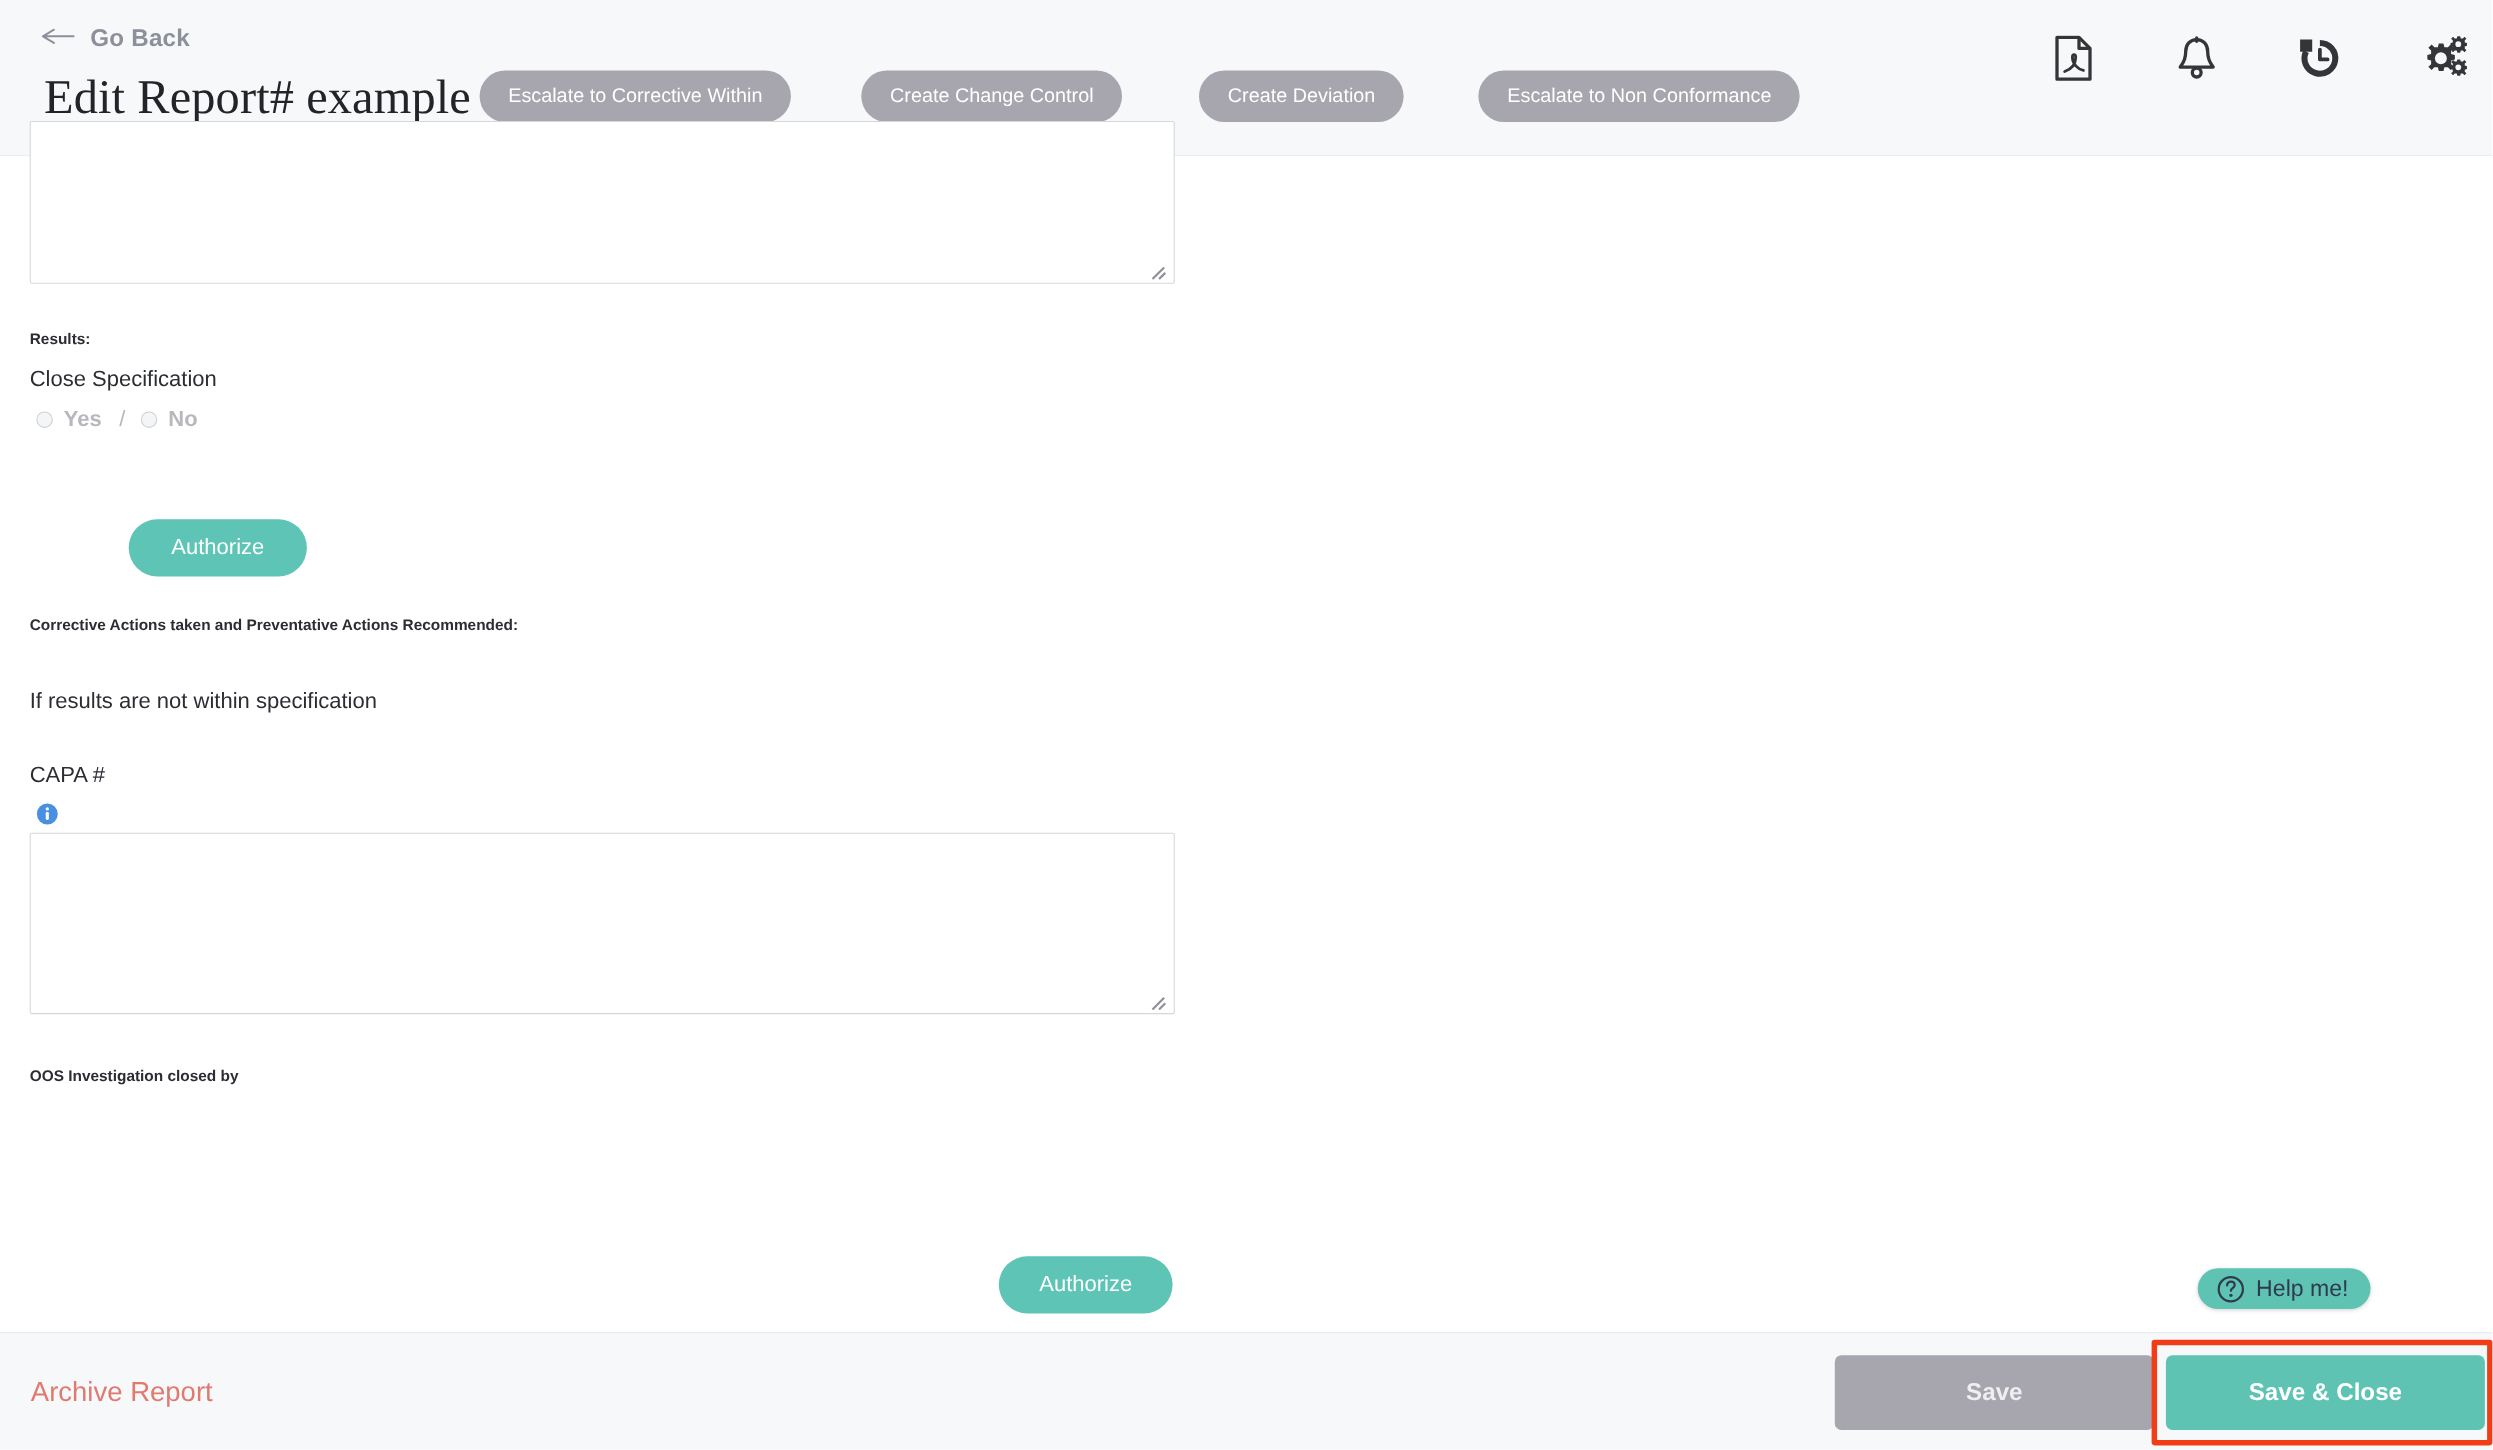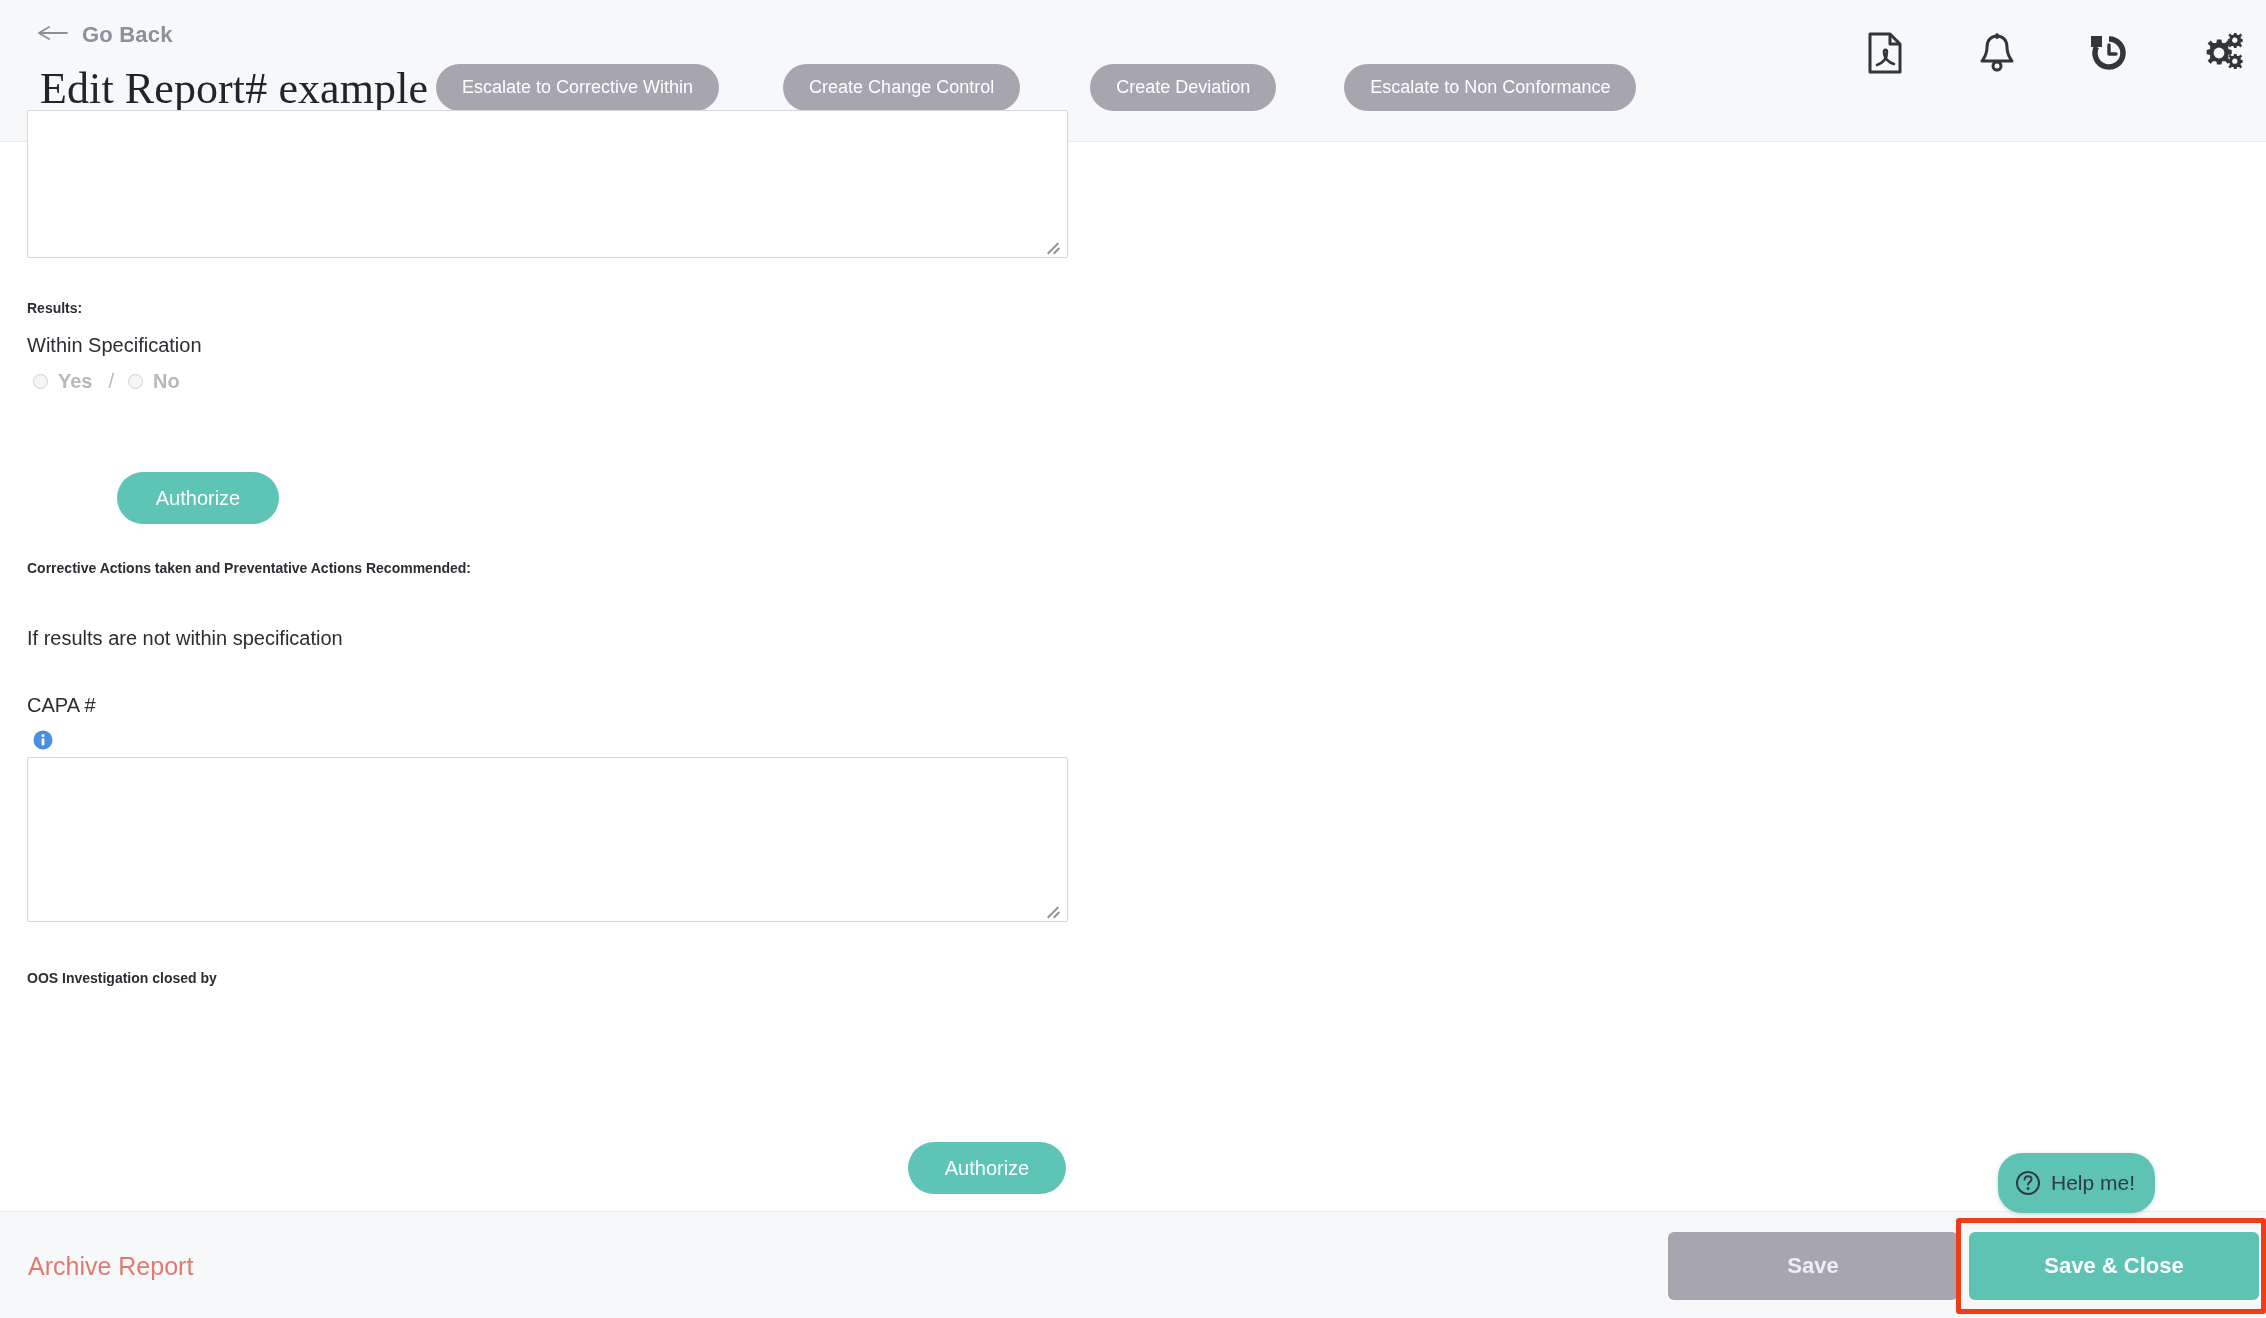--- a/index.html
+++ b/index.html
@@ -144,21 +144,21 @@
     position: absolute;
     width: 20px; height: 20px;
     cursor: pointer;
   }
   .info-icon svg { display: block; }
 
   
   .help-widget {
     position: absolute;
     left: 1998px; top: 1153px;
-    height: 60px;
+    height: 37px;
     background: #5fc3b4;
     border-radius: 24px;
     display: flex; align-items: center; gap: 10px;
     padding: 0 20px 0 17px;
     cursor: pointer;
     box-shadow: 0 1px 4px rgba(0,0,0,.18);
     z-index: 20;
   }
   .help-widget svg { display: block; }
   .help-label {
@@ -275,21 +275,21 @@
 
     </div>
   </div>
 
   <div class="content">
 
     <textarea class="ta" style="left: 27px; top: -32px; width: 1041px; height: 148px;" placeholder=""></textarea>
     <span class="ta-grip" style="left:1047px; top:98px;"></span>
 
     <div class="lbl-bold" style="left:27px; top:158px;">Results:</div>
-    <div class="lbl-reg" style="left:27px; top:192px;">Within Specification</div>
+    <div class="lbl-reg" style="left:27px; top:192px;">Close Specification</div>
 
     <div class="radio-row" style="left:33px; top:228px;">
       <span class="radio-dot"></span>
       <span class="radio-lbl">Yes</span>
       <span class="radio-sep">/</span>
       <span class="radio-dot"></span>
       <span class="radio-lbl">No</span>
     </div>
 
     <button class="teal-btn" style="left:117px; top:330px; width:162px; height:52px;">Authorize</button>

